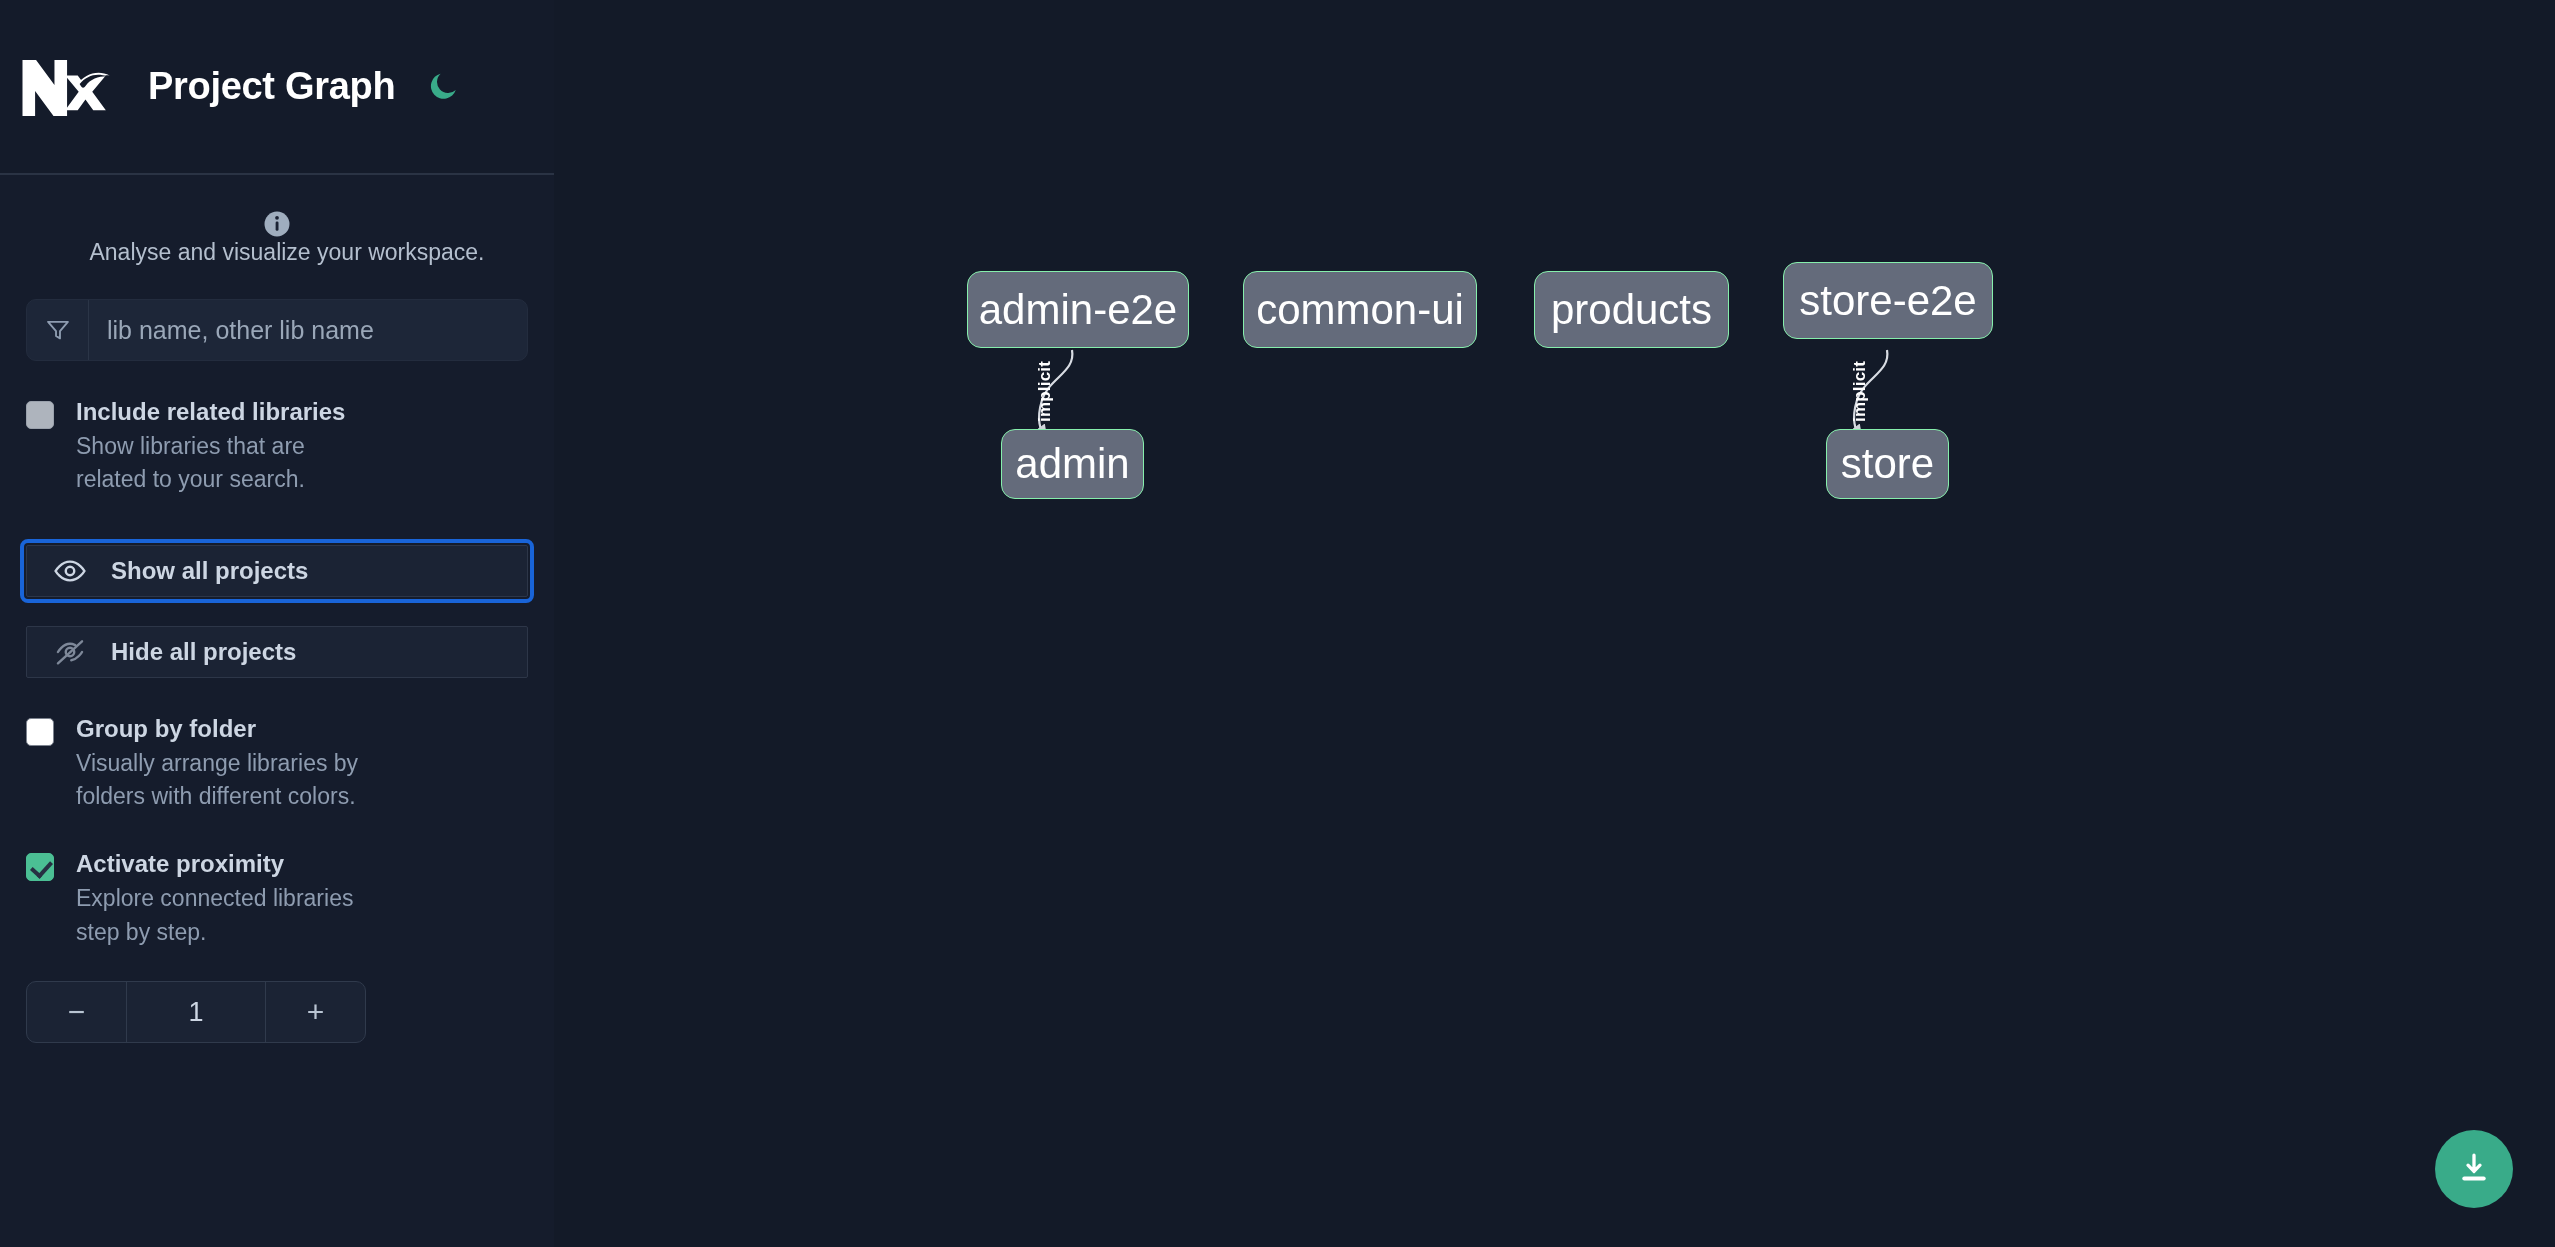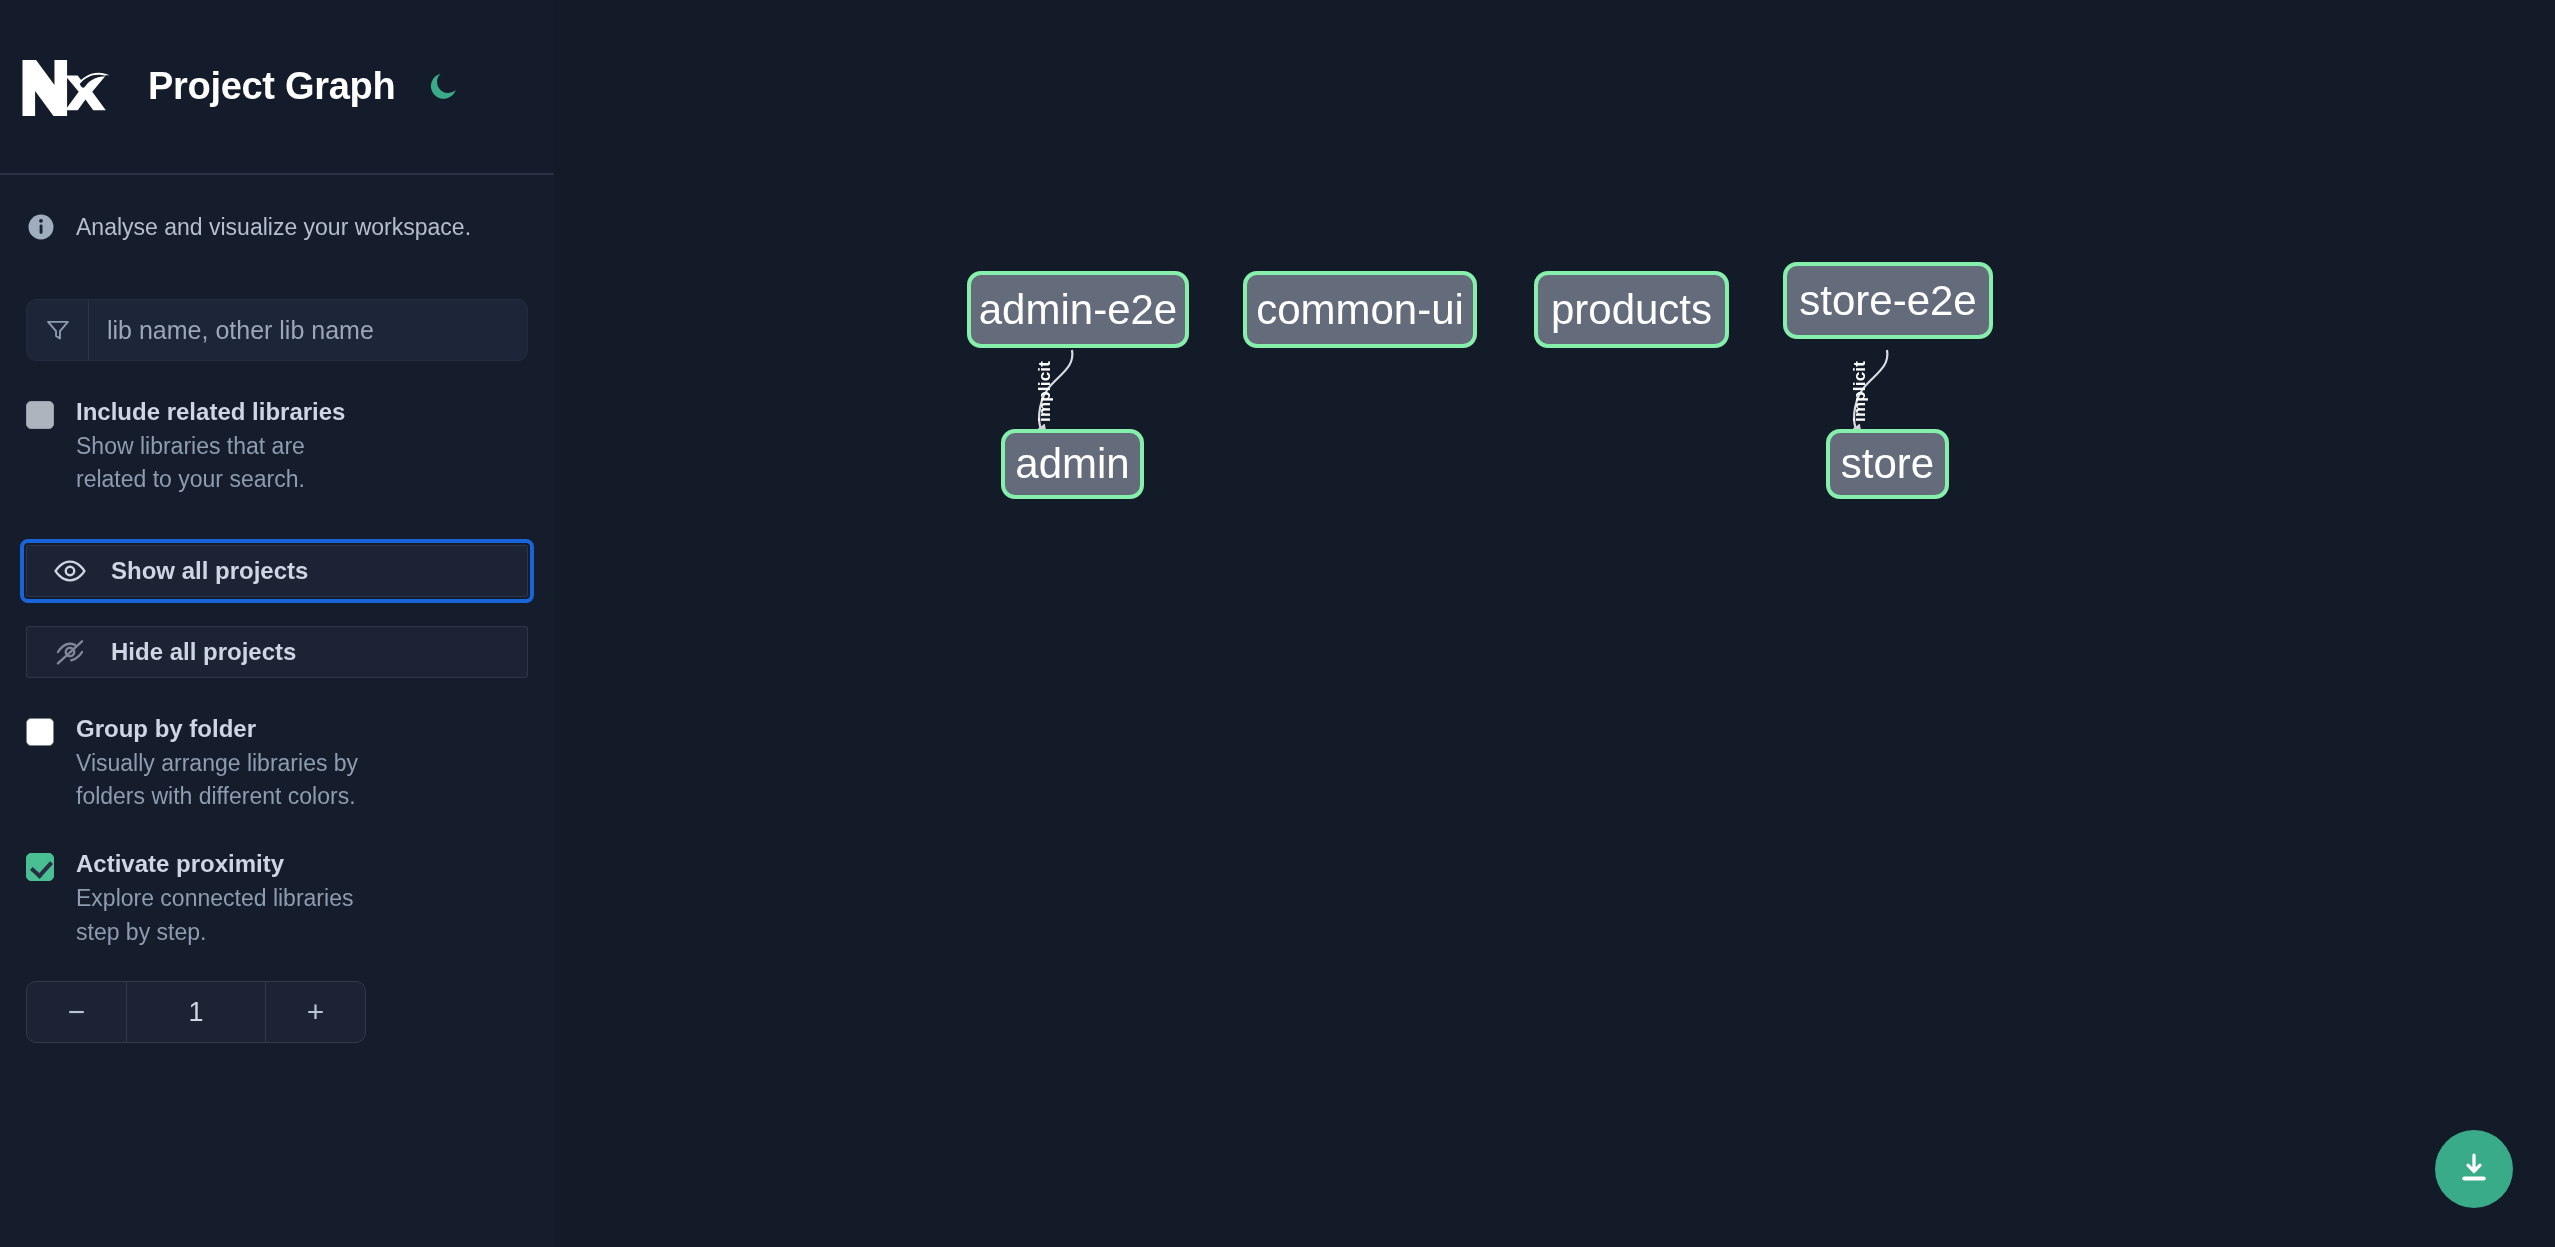--- a/index.html
+++ b/index.html
@@ -41,20 +41,21 @@
     margin-left: 28px;
     width: 40px; height: 40px;
     display: flex; align-items: center; justify-content: center;
     cursor: pointer;
   }
 
   #tagline-row {
     display: flex; align-items: center;
     padding: 34px 26px 0 26px;
     height: 70px;
+    flex-direction: column;
   }
   #info-icon { flex: 0 0 auto; width: 30px; height: 30px; }
   #tagline-text {
     margin-left: 20px;
     color: #b4bfce;
     font-size: 23px;
     white-space: nowrap;
   }
 
   #sidebar-body { padding: 0 26px; }
@@ -184,21 +185,21 @@
     height: 1247px;
     background: #131a28;
     overflow: hidden;
   }
   #graph-svg { position: absolute; left: 0; top: 0; width: 100%; height: 100%; }
 
   .node {
     position: absolute;
     display: flex; align-items: center; justify-content: center;
     background: #646b7b;
-    border: 4px solid #86efac;
+    border: 1px solid #86efac;
     border-radius: 14px;
     color: #ffffff;
     font-size: 42px;
     font-weight: 400;
     white-space: nowrap;
     cursor: pointer;
   }
 
   .edge-label {
     position: absolute;

